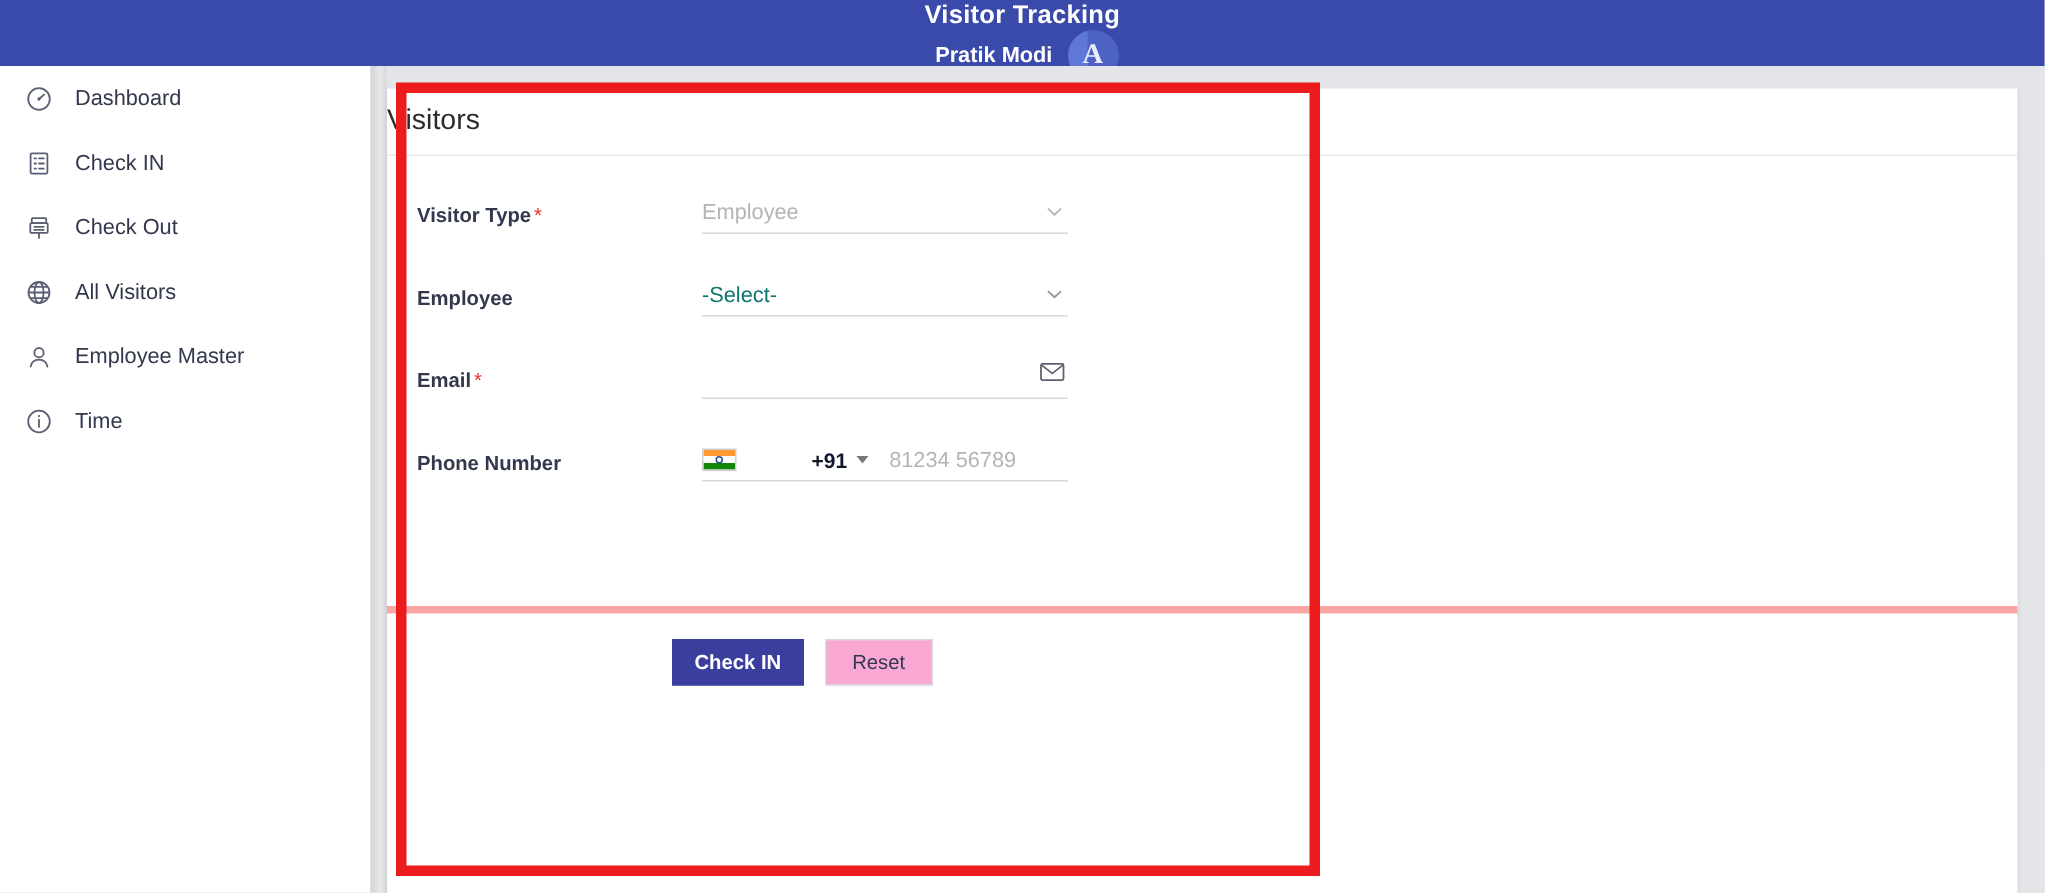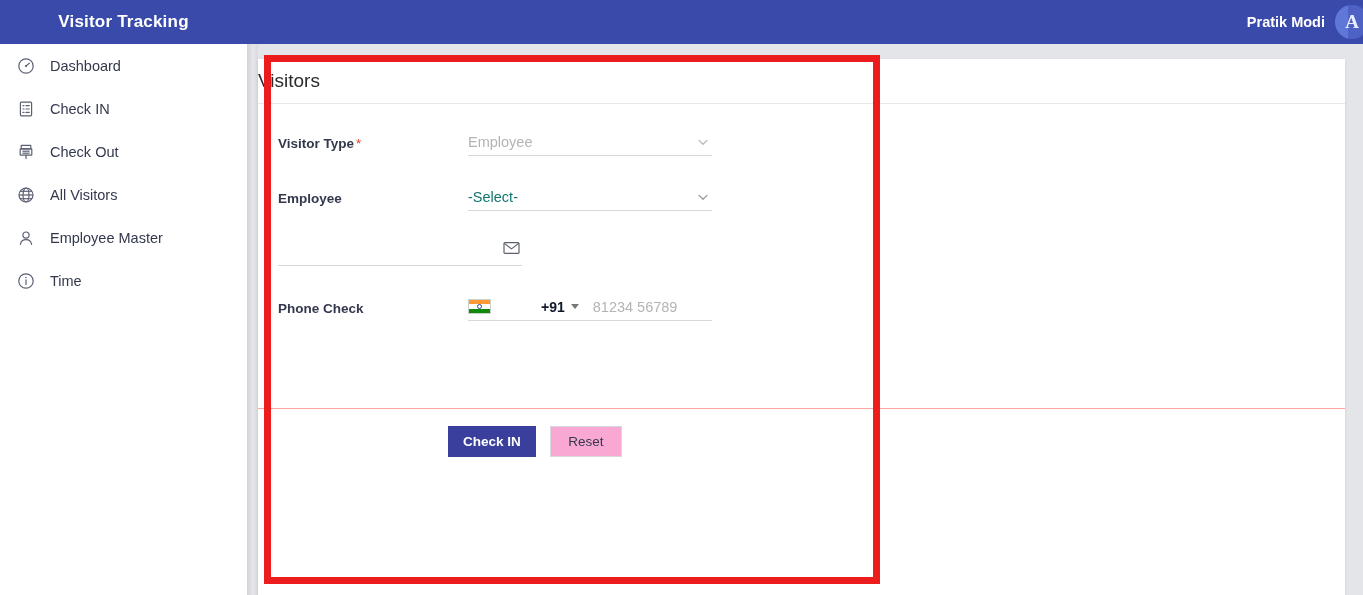--- a/index.html
+++ b/index.html
@@ -9,21 +9,21 @@
     overflow: hidden;
     font-family: "Liberation Sans", sans-serif;
     background: #e4e5e8;
   }
 
   
   #topbar {
     position: absolute; left: 0; top: 0;
     width: 1363px; height: 44px;
     background: #3a4aab;
-    display: flex; align-items: center;
+    display: flex; align-items: center; flex-direction: column;
   }
   #brand {
     width: 247px; height: 44px;
     display: flex; align-items: center; justify-content: center;
     color: #ffffff; font-size: 17px; font-weight: bold;
     letter-spacing: .2px;
   }
   #topbar-spacer { flex: 1 1 auto; }
   #user-area {
     display: flex; align-items: center; gap: 10px;
@@ -94,21 +94,21 @@
     height: 45px;
     border-bottom: 1px solid #e8e8e8;
     display: flex; align-items: center;
   }
   #card-title {
     font-size: 19px; color: #2b2b2b; font-weight: normal;
   }
   #card-body {
     padding: 18px 21px 0 20px;
     height: 305px;
-    border-bottom: 1px solid #fca5a5;
+    border-bottom: 5px solid #fca5a5;
   }
 
   .form-row {
     display: flex; align-items: flex-start;
     height: 55px;
   }
   .form-label {
     width: 190px; flex: 0 0 190px;
     font-size: 13.5px; color: #33384d; font-weight: bold;
     padding-top: 14px;
@@ -317,34 +317,37 @@
           <span class="field-text ph-mid">-Select-</span>
           <span class="caret">
             <svg width="12" height="12" viewBox="0 0 12 12" fill="none" stroke="#9a9a9a" stroke-width="1.3">
               <path d="M2 4.4 L6 8.2 L10 4.4" stroke-linecap="round" stroke-linejoin="round"></path>
             </svg>
           </span>
         </div>
       </div>
 
       <div class="form-row">
+        <div class="form-label">
+          <span>Email</span><span class="req">*</span>
+        </div>
         <div class="field">
           <span class="field-text ph-light"></span>
           <span class="field-icon">
             <svg width="17" height="14" viewBox="0 0 17 14" fill="none" stroke="#5d6270" stroke-width="1.2">
               <rect x="1" y="1.6" width="15" height="10.8" rx="1"></rect>
               <path d="M1.4 2.4 L8.5 7.9 L15.6 2.4" stroke-linejoin="round"></path>
             </svg>
           </span>
         </div>
       </div>
 
       <div class="form-row">
         <div class="form-label">
-          <span>Phone Check</span>
+          <span>Phone Number</span>
         </div>
         <div class="field">
           <span class="phone-prefix">
             <span class="flag">
               <span class="chakra"></span>
             </span>
             <span class="phone-code">+91</span>
             <span class="tri-down"></span>
           </span>
           <span class="field-text ph-light">81234 56789</span>

